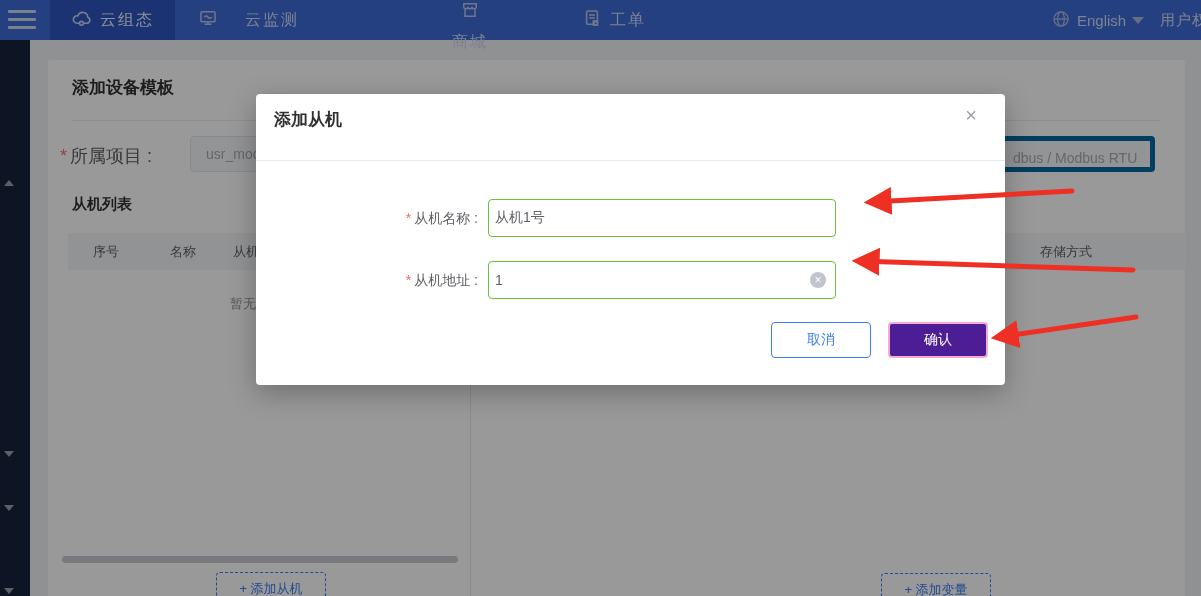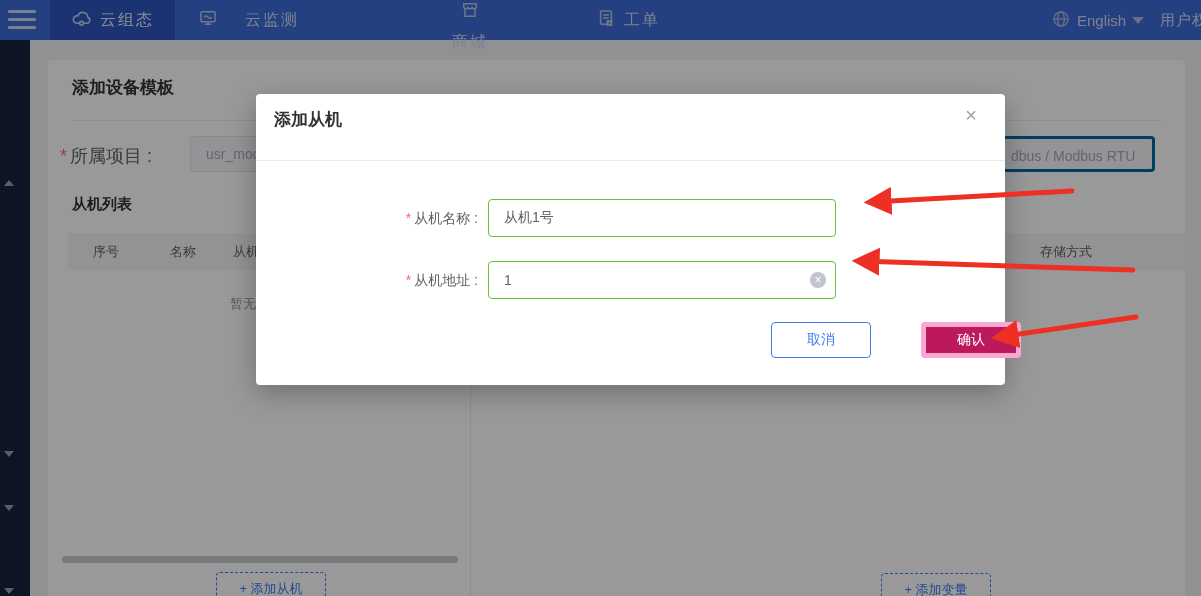--- a/index.html
+++ b/index.html
@@ -30,21 +30,21 @@
   
   .card{position:absolute;left:48px;top:60px;width:1137px;height:560px;background:#ffffff;border-radius:2px;}
   .page-title{position:absolute;left:24px;top:16px;font-size:17px;font-weight:bold;color:#303133;}
   .card-divider{position:absolute;left:24px;top:60px;width:1089px;height:1px;background:#ebedf0;}
   .req{color:#f56c6c;margin-right:3px;}
   .form-label{position:absolute;left:12px;top:84px;width:132px;text-align:left;font-size:18px;color:#606266;}
   .dis-input{position:absolute;left:142px;top:76px;width:280px;height:36px;box-sizing:border-box;
              background:#f5f7fa;border:1px solid #e1e5ec;border-radius:4px;color:#a8abb2;
              font-size:14px;padding:0 15px;font-family:"Liberation Sans","DejaVu Sans",sans-serif;}
   .proto-box{position:absolute;left:937px;top:76px;width:170px;height:36px;box-sizing:border-box;
-             background:#f5f7fa;border:3px solid #0369a1;border-radius:4px;overflow:hidden;
+             background:#f5f7fa;border:5px solid #0369a1;border-radius:4px;overflow:hidden;
              line-height:34px;color:#a8abb2;font-size:14px;white-space:nowrap;}
   .proto-box span{padding-left:23px;}
   .section-title{position:absolute;left:24px;top:135px;font-size:15px;font-weight:bold;color:#303133;}
   .thead{position:absolute;top:173px;height:37px;background:#f4f5f7;}
   .thead span{position:absolute;top:0;line-height:37px;font-size:13px;color:#606266;}
   .thead.left{left:20px;width:390px;}
   .thead.right{left:432px;width:705px;}
   .empty-text{position:absolute;left:182px;top:235px;font-size:13px;color:#909399;}
   .v-divider{position:absolute;left:422px;top:120px;width:1px;height:440px;background:#e8eaee;}
   .h-scrollbar{position:absolute;left:14px;top:496px;width:396px;height:7px;background:#c6cad1;border-radius:3.5px;}
@@ -62,28 +62,28 @@
          box-shadow:0 8px 28px rgba(0,0,0,.28);z-index:60;}
   .modal-title{position:absolute;left:18px;top:14px;font-size:17px;font-weight:bold;color:#303133;}
   .modal-close{position:absolute;right:22px;top:10px;font-size:20px;color:#9aa0a8;background:none;border:none;
                cursor:pointer;line-height:1;font-family:inherit;}
   .modal-hdiv{position:absolute;left:0;top:66px;width:749px;height:1px;background:#e8eaee;}
   .m-label{position:absolute;left:0;width:222px;text-align:right;font-size:14px;color:#606266;}
   .m-label.r1{top:116px;} .m-label.r2{top:178px;}
   .m-field{position:absolute;left:232px;width:348px;height:38px;}
   .m-field.r1{top:105px;} .m-field.r2{top:167px;}
   .m-input{width:348px;height:38px;box-sizing:border-box;border:1px solid #67c23a;border-radius:4px;
-           padding:0 15px;font-size:14px;color:#606266;outline:none;
+           padding:0 6px;font-size:14px;color:#606266;outline:none;
            font-family:"Liberation Sans","DejaVu Sans",sans-serif;}
   .clear-ic{position:absolute;right:10px;top:11px;width:16px;height:16px;border-radius:50%;background:#c0c4cc;
             color:#fff;font-size:12px;line-height:16px;text-align:center;cursor:pointer;}
   .btn{position:absolute;top:228px;width:100px;height:36px;border-radius:4px;font-size:14px;cursor:pointer;
        font-family:"Liberation Sans","DejaVu Sans",sans-serif;}
   .btn.cancel{left:515px;background:#fff;border:1px solid #3b7cf2;color:#3b7cf2;}
-  .btn.confirm{left:665px;background:#be185d;border:5px solid #f9a8d4;color:#fff;}
+  .btn.confirm{left:632px;background:#4c1d95;border:2px solid #f9a8d4;color:#fff;}
 
   
   .arrows{position:absolute;left:0;top:0;z-index:70;pointer-events:none;}
 </style>
 </head>
 <body>
 
 <div class="stage">
 
   <div class="topnav">
@@ -118,21 +118,21 @@
     <div class="nav-item" style="left:452px;flex-direction:column;">
       <span>
         <svg width="20" height="20" viewBox="0 0 24 24" fill="none" stroke="#b9c6e8" stroke-width="1.8">
           <path d="M4.5 4.5 h15 v3.5 a2.5 2.5 0 0 1 -5 0 a2.5 2.5 0 0 1 -5 0 a2.5 2.5 0 0 1 -5 0 z"></path>
           <path d="M6 11.5 v8 h12 v-8"></path>
         </svg>
       </span>
       <span>商城</span>
     </div>
 
-    <div class="nav-item" style="left:596px;">
+    <div class="nav-item" style="left:582px;">
       <span>
         <svg width="20" height="20" viewBox="0 0 24 24" fill="none" stroke="#b9c6e8" stroke-width="1.8">
           <rect x="5.5" y="3.5" width="13" height="16" rx="1.5"></rect>
           <path d="M8.5 8.5 h7 M8.5 12 h7"></path>
           <rect x="13.5" y="15.5" width="5" height="5" fill="#3e6cd8"></rect>
           <rect x="14.5" y="16.5" width="4" height="4" fill="none"></rect>
         </svg>
       </span>
       <span>工单</span>
     </div>

